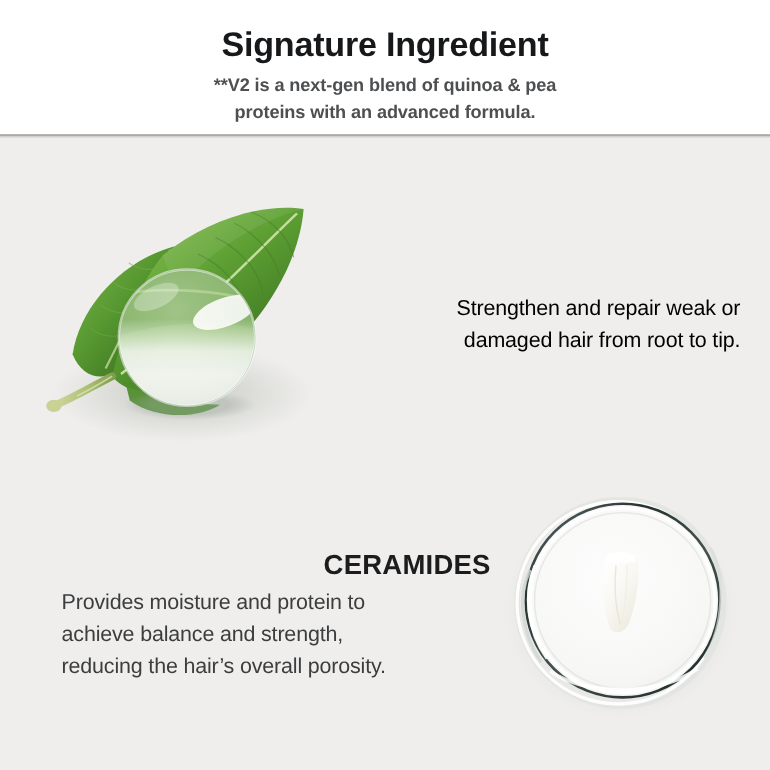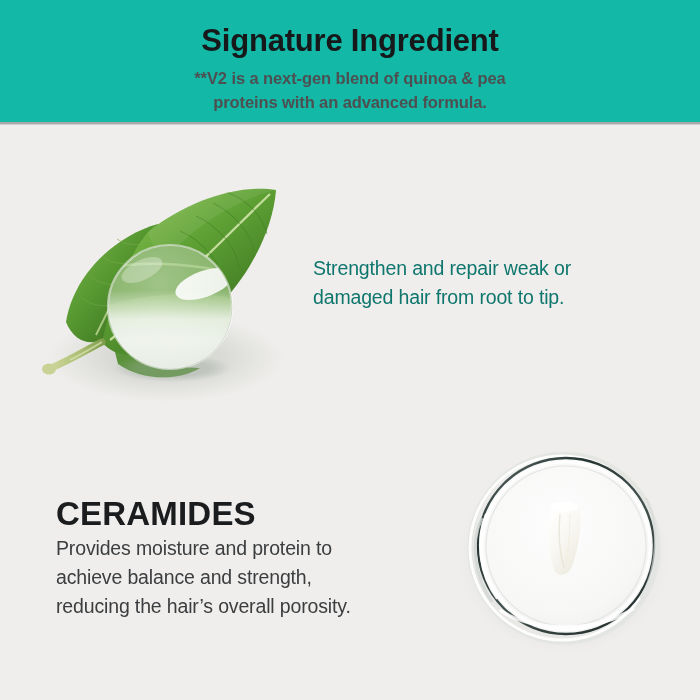--- a/index.html
+++ b/index.html
@@ -21,21 +21,21 @@
     background: #efeeec;
   }
 
   
   .header {
     position: absolute;
     left: 0;
     top: 0;
     width: 700px;
     height: 122px;
-    background: #14b8a6;
+    background: #ffffff;
     text-align: center;
     box-sizing: border-box;
     padding-top: 22px;
   }
   .header-title {
     font-size: 31px;
     font-weight: 700;
     color: #16181a;
     letter-spacing: -0.2px;
     line-height: 38px;
@@ -87,40 +87,42 @@
     font-size: 25px;
     font-weight: 700;
     color: #1a1c1e;
     line-height: 32px;
     letter-spacing: -0.3px;
     margin: 0;
   }
   .sec1-body {
     font-size: 19.5px;
     font-weight: 400;
-    color: #0f766e;
+    color: #000000;
     line-height: 29px;
     letter-spacing: -0.15px;
-    margin: 4px 0 0 0;
+    margin: 16px 0 0 0;
+    text-align: right;
   }
 
   
   .sec2-text {
     position: absolute;
     left: 56px;
     top: 498px;
     width: 390px;
   }
   .sec2-title {
-    font-size: 33px;
+    font-size: 25px;
     font-weight: 700;
     color: #1a1c1e;
     line-height: 32px;
     letter-spacing: 0.2px;
     margin: 0;
+    text-align: right;
   }
   .sec2-body {
     font-size: 19.5px;
     font-weight: 400;
     color: #3b3d3f;
     line-height: 29px;
     letter-spacing: -0.15px;
     margin: 4px 0 14px 0;
   }
 

